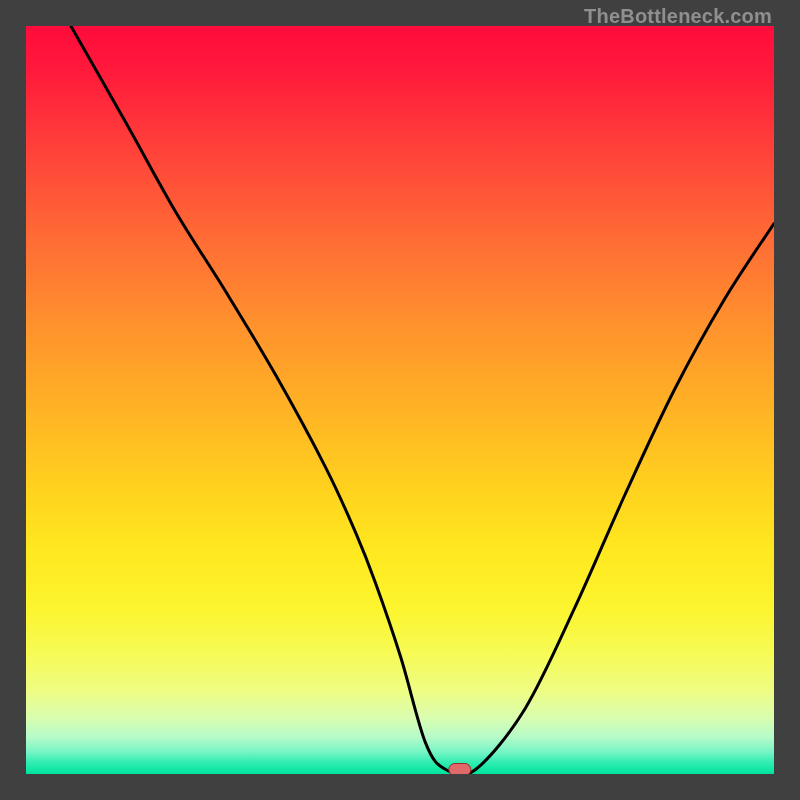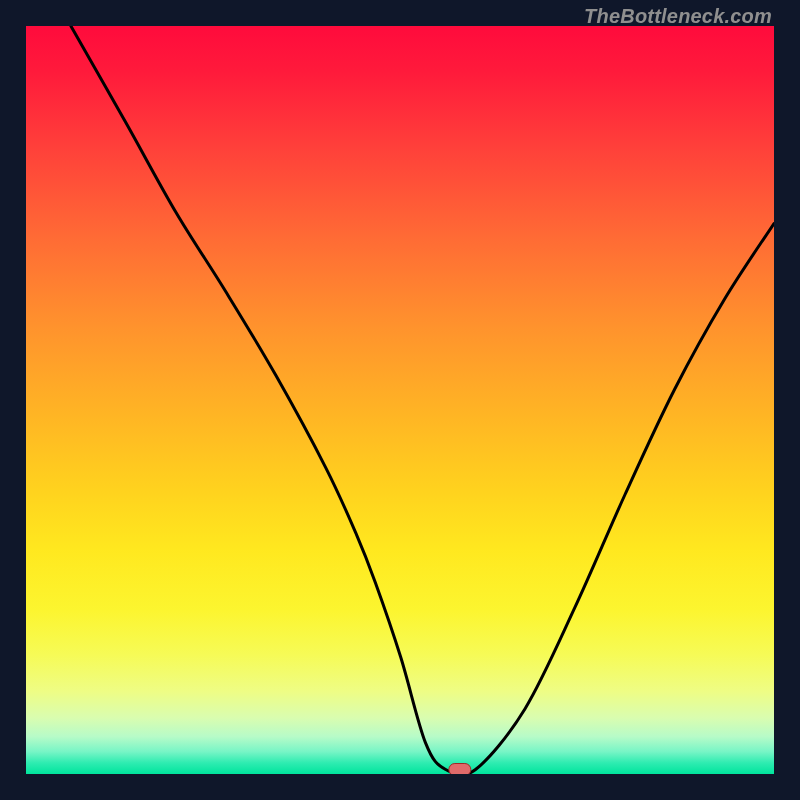--- a/index.html
+++ b/index.html
@@ -9,22 +9,21 @@
     height: 800px;
     background: #000;
     overflow: hidden;
   }
   .frame {
     position: absolute;
     left: 0;
     top: 0;
     width: 800px;
     height: 800px;
-    background: #0f172a;
-    font-style: italic;
+    background: #404040;
   }
   .plot {
     position: absolute;
     left: 26px;
     top: 26px;
     width: 748px;
     height: 748px;
     overflow: hidden;
   }
   .gradient {

